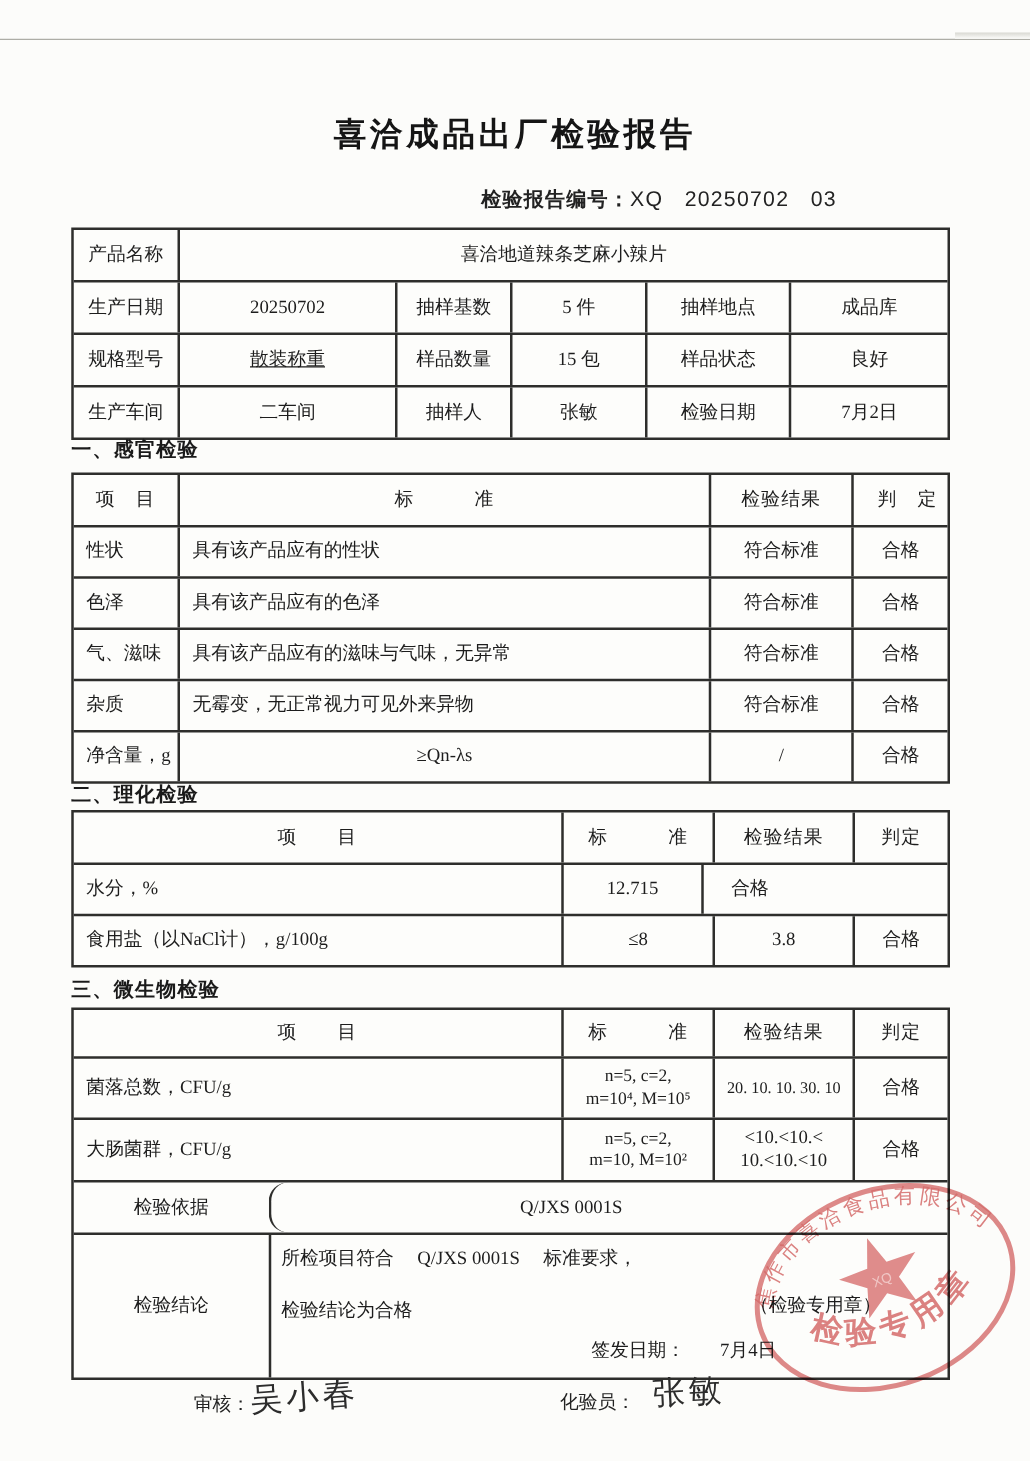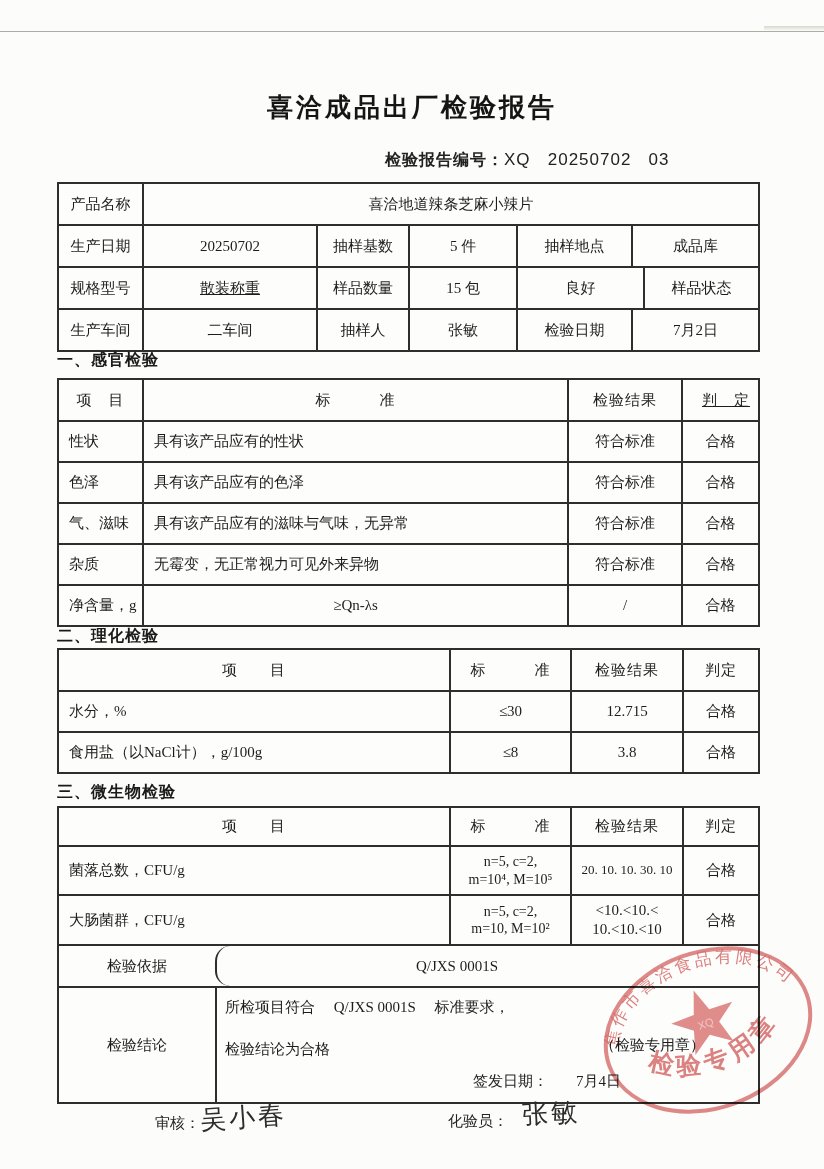--- a/index.html
+++ b/index.html
@@ -76,40 +76,40 @@
       <div class="tcell" style="width:92px;">抽样基数</div>
       <div class="tcell" style="width:108px;">5 件</div>
       <div class="tcell" style="width:115px;">抽样地点</div>
       <div class="tcell" style="width:127px;">成品库</div>
     </div>
     <div class="trow h40">
       <div class="tcell" style="width:83px;">规格型号</div>
       <div class="tcell" style="width:174px;text-decoration:underline;">散装称重</div>
       <div class="tcell" style="width:92px;">样品数量</div>
       <div class="tcell" style="width:108px;">15 包</div>
+      <div class="tcell" style="width:115px;">样品状态</div>
       <div class="tcell" style="width:127px;">良好</div>
-      <div class="tcell" style="width:115px;">样品状态</div>
     </div>
     <div class="trow h40">
       <div class="tcell" style="width:83px;">生产车间</div>
       <div class="tcell" style="width:174px;">二车间</div>
       <div class="tcell" style="width:92px;">抽样人</div>
       <div class="tcell" style="width:108px;">张敏</div>
       <div class="tcell" style="width:115px;">检验日期</div>
       <div class="tcell" style="width:127px;">7月2日</div>
     </div>
   </div>
 
   <div class="sec-head" style="top:350px;">一、感官检验</div>
   <div class="tbl" style="top:378px;">
     <div class="trow h40">
       <div class="tcell hdr" style="width:83px;">项　目</div>
       <div class="tcell hdr" style="width:425px;">标　　　准</div>
       <div class="tcell hdr" style="width:114px;">检验结果</div>
-      <div class="tcell hdr" style="width:88px;text-decoration:underline;">判　定</div>
+      <div class="tcell hdr" style="width:88px;">判　定</div>
     </div>
     <div class="trow h39">
       <div class="tcell left" style="width:83px;">性状</div>
       <div class="tcell left" style="width:425px;">具有该产品应有的性状</div>
       <div class="tcell" style="width:114px;">符合标准</div>
       <div class="tcell" style="width:77px;">合格</div>
     </div>
     <div class="trow h39">
       <div class="tcell left" style="width:83px;">色泽</div>
       <div class="tcell left" style="width:425px;">具有该产品应有的色泽</div>
@@ -139,21 +139,20 @@
   <div class="sec-head" style="top:626px;">二、理化检验</div>
   <div class="tbl" style="top:648px;">
     <div class="trow h40">
       <div class="tcell hdr" style="width:390px;">项　　目</div>
       <div class="tcell hdr" style="width:121px;">标　　　准</div>
       <div class="tcell hdr" style="width:112px;">检验结果</div>
       <div class="tcell hdr" style="width:76px;">判定</div>
     </div>
     <div class="trow h39">
       <div class="tcell left" style="width:390px;">水分，%</div>
-      <div class="tcell" style="width:121px;">≤30</div>
       <div class="tcell" style="width:112px;">12.715</div>
       <div class="tcell" style="width:76px;">合格</div>
     </div>
     <div class="trow h39">
       <div class="tcell left" style="width:390px;">食用盐（以NaCl计），g/100g</div>
       <div class="tcell" style="width:121px;">≤8</div>
       <div class="tcell" style="width:112px;">3.8</div>
       <div class="tcell" style="width:76px;">合格</div>
     </div>
   </div>

